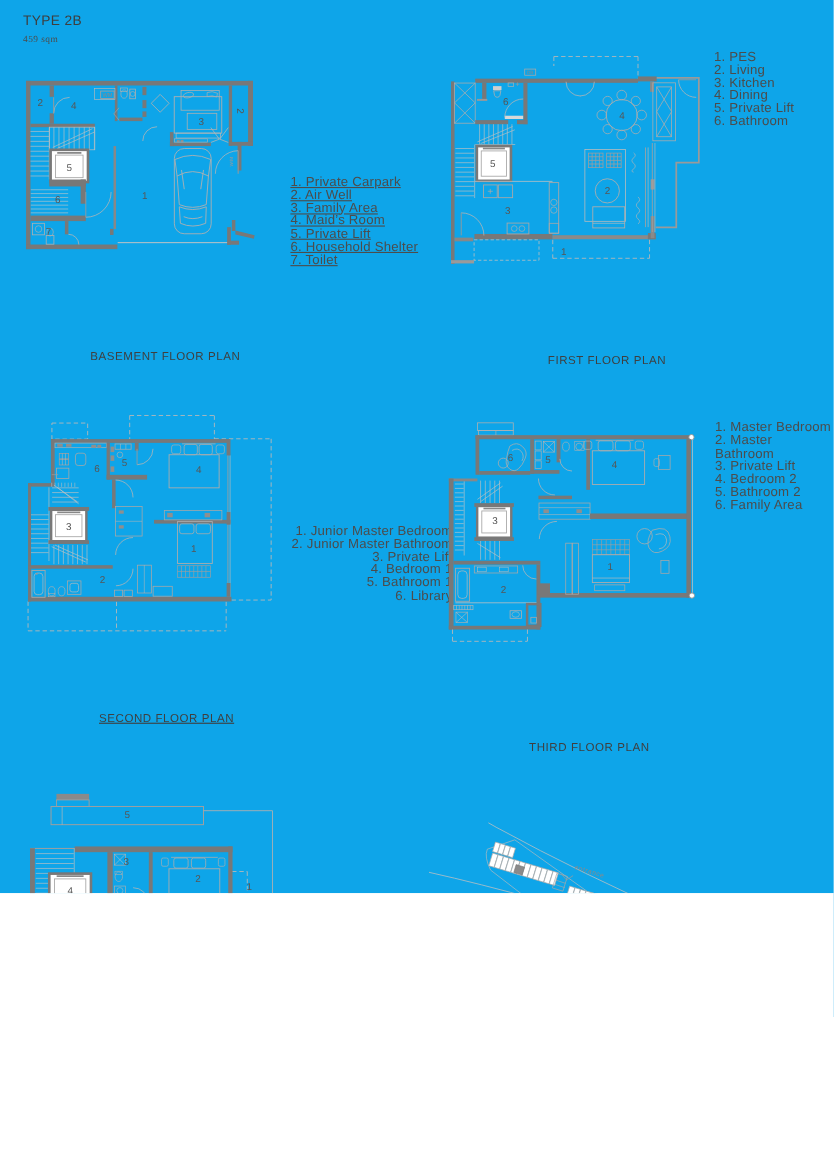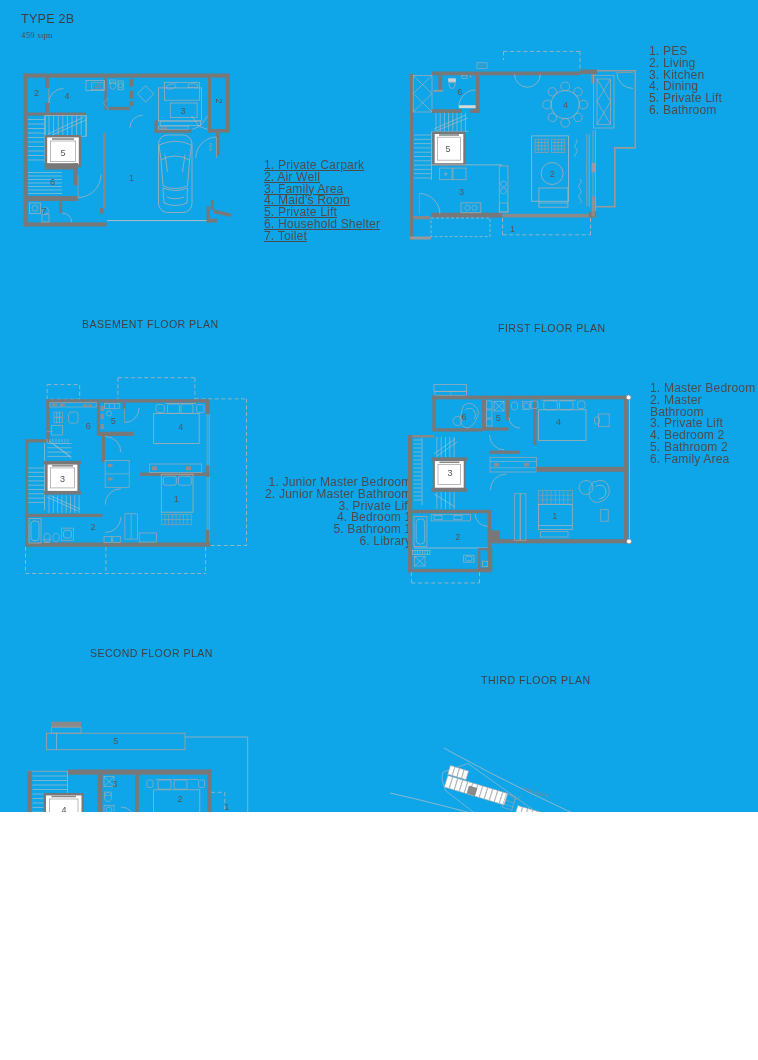--- a/index.html
+++ b/index.html
@@ -24,21 +24,21 @@
 
 <div class="t legend" style="left:265px;top:477px;text-align:right;">1. Junior Master Bedroom<br>2. Junior Master Bathroom<br>3. Private Lift<br>4. Bedroom 1<br>5. Bathroom 1<br>6. Library</div>
 
 <div class="t legend" style="left:650px;top:383px;">1. Master Bedroom<br>2. Master Bathroom<br>3. Private Lift<br>4. Bedroom 2<br>5. Bathroom 2<br>6. Family Area</div>
 
 
 <div class="t planname" style="left:82px;top:318px;">BASEMENT FLOOR PLAN</div>
 
 <div class="t planname" style="left:498px;top:322px;">FIRST FLOOR PLAN</div>
 
-<div class="t planname" style="left:90px;top:647px;">SECOND FLOOR PLAN</div>
+<div class="t planname" style="left:90px;top:647px;text-decoration:underline;">SECOND FLOOR PLAN</div>
 
 <div class="t planname" style="left:481px;top:655px;margin-top:19px;">THIRD FLOOR PLAN</div>
 
 <div class="t planname" style="left:99px;top:1008px;">FLOOR FLOOR PLAN</div>
 
 <svg width="758" height="1060" viewBox="0 0 758 1060">
 <defs></defs>
 <g id="basement" stroke-linecap="butt">
 
   <rect x="23.7" y="73.5" width="206.3" height="4.2" fill="#787878"></rect>

